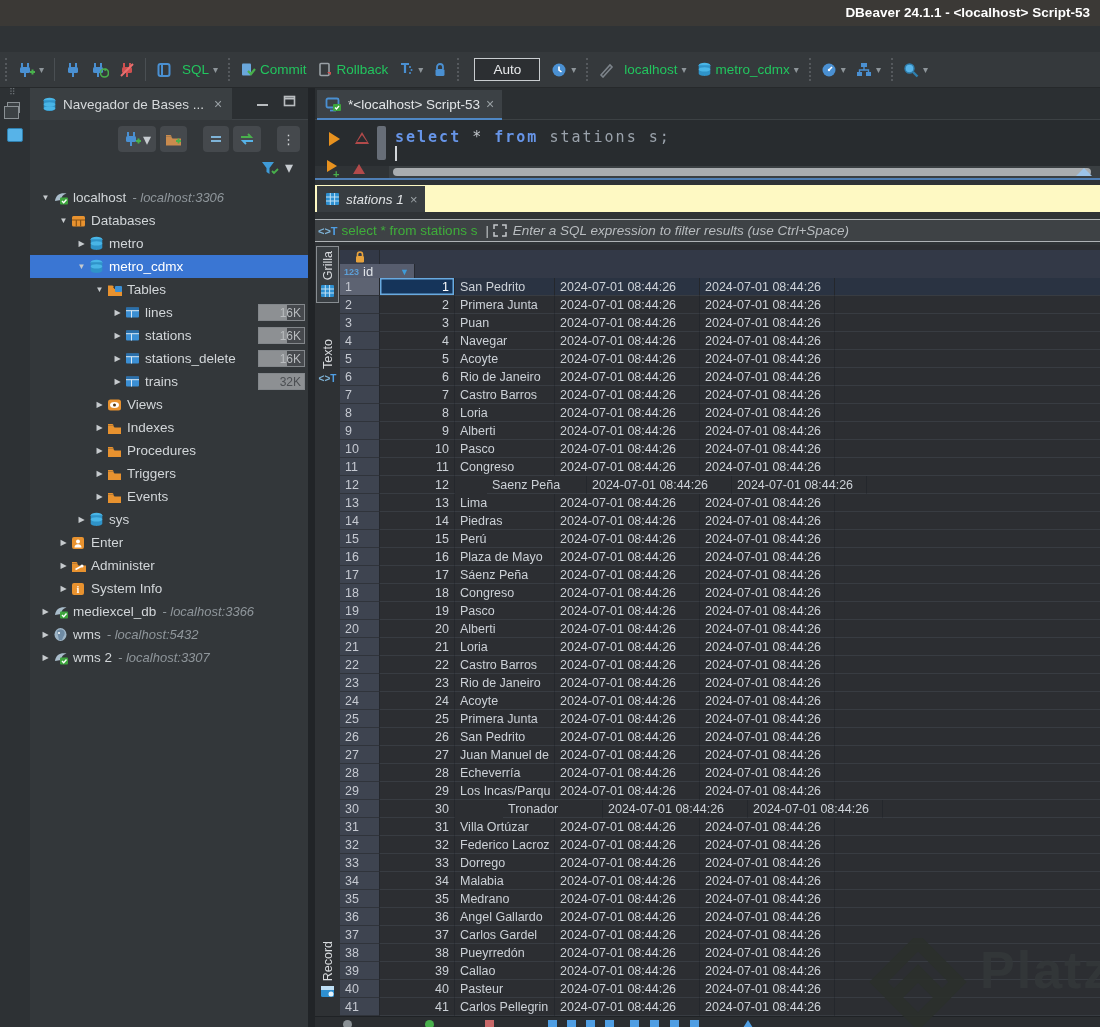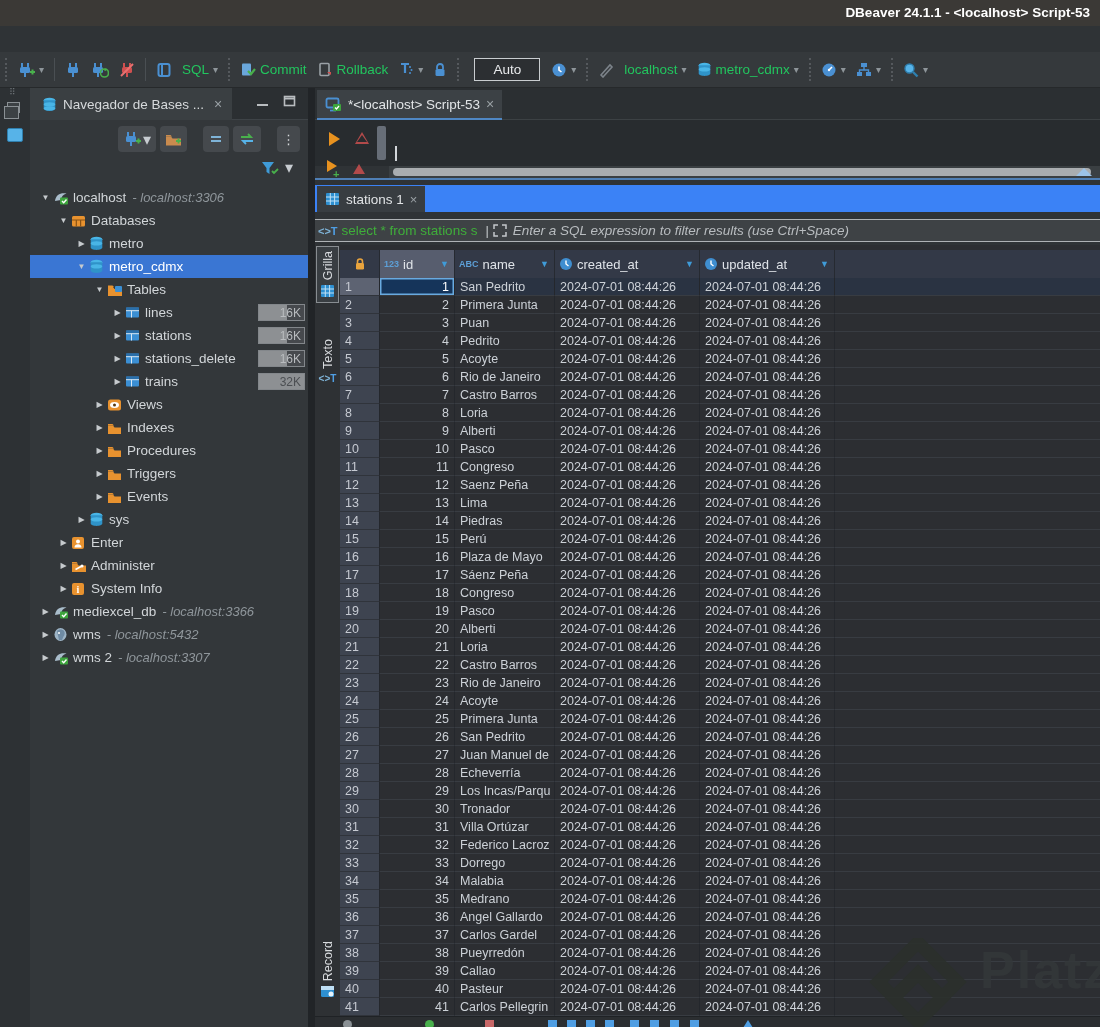--- a/index.html
+++ b/index.html
@@ -78,39 +78,39 @@
   .code .st{color:#c0c5ca;}
   .cursor{position:absolute;left:80px;top:26px;width:1.5px;height:15px;background:#d2d6da;}
   .gut-play2{position:absolute;left:12px;top:40px;width:0;height:0;border-left:10px solid #e8921f;border-top:6px solid transparent;border-bottom:6px solid transparent;}
   .gut-play2:after{content:"+";position:absolute;left:-4px;top:2px;color:#49b04c;font-size:11px;font-weight:bold;}
   .gut-warn2{position:absolute;left:38px;top:44px;width:0;height:0;border-left:6px solid transparent;border-right:6px solid transparent;border-bottom:10px solid #b24a4a;}
   .ed-scroll{position:absolute;left:74px;top:78px;width:711px;height:12px;background:#3a3f42;}
   .ed-thumb{position:absolute;left:4px;top:2px;width:698px;height:8px;background:#a9adb0;border-radius:4px;}
   .collapse-line{position:absolute;left:0;top:90px;width:785px;height:2px;background:#4f7fb5;}
   .collapse-arrow{position:absolute;right:8px;top:80px;width:0;height:0;border-left:8px solid transparent;border-right:8px solid transparent;border-bottom:8px solid #9cc3e8;}
 
-  .rs-tabbar{position:absolute;left:0;top:97px;width:785px;height:27px;background:#3b82f6;}
+  .rs-tabbar{position:absolute;left:0;top:97px;width:785px;height:27px;background:#fef9c3;font-style:italic;}
   .rs-tab{position:absolute;left:2px;top:1px;height:26px;display:flex;align-items:center;gap:6px;padding:0 8px;background:#383d41;font-size:13.5px;color:#e0e3e5;}
   .rs-tab .close{color:#9aa1a5;font-size:13px;}
 
   .filterbar{position:absolute;left:0;top:131px;width:785px;height:23px;background:#3e4245;
              border-top:1px solid #aeb2b5;border-bottom:1px solid #aeb2b5;display:flex;align-items:center;font-size:13px;}
   .filterbar .ficon{color:#7fb4d8;font-weight:bold;font-size:11px;margin:0 4px 0 3px;}
   .filterbar .fquery{color:#3fae3a;font-size:13.5px;white-space:nowrap;}
   .filterbar .fsep{color:#c3c7ca;margin:0 4px 0 8px;}
   .filterbar .fplace{color:#b9bdc0;font-style:italic;font-size:13.5px;margin-left:6px;}
 
   .results{position:absolute;left:0;top:157px;width:785px;height:771px;background:#2c2e32;}
   .sidetabs{position:absolute;left:0;top:0;width:25px;height:771px;background:#2e3134;}
   .vtab{position:absolute;left:1px;width:23px;display:flex;flex-direction:column;align-items:center;gap:4px;padding:4px 0;color:#d8dbde;font-size:12.5px;}
   .vtab .vtxt{writing-mode:vertical-rl;transform:rotate(180deg);}
   .vtab.sel{border:1px solid #888d91;background:#393e42;}
 
   .grid{position:absolute;left:25px;top:0;width:760px;height:771px;}
-  .ghead{position:absolute;left:0;top:5px;height:28px;width:760px;background:#333947;display:flex;font-size:13px;color:#dfe3e8;}
+  .ghead{position:absolute;left:0;top:5px;height:28px;width:760px;background:#333947;display:flex;font-size:13px;color:#dfe3e8;flex-direction:column;}
   .gh{border-right:1px solid #262a31;display:flex;align-items:center;padding:0 4px;position:relative;}
   .gh .typ{color:#5d9fd6;font-size:9px;font-weight:bold;margin-right:4px;}
   .gh .sort{position:absolute;right:5px;color:#3f9bd8;font-size:9px;}
   .gh.ghid{background:#575d6e;}
   .grows{position:absolute;left:0;top:33px;width:760px;}
   .grow{height:18px;display:flex;font-size:12.5px;position:relative;}
   .gc{border-right:1px solid #24272c;border-bottom:1px solid #383c42;display:flex;align-items:center;
       padding:0 5px;white-space:nowrap;overflow:hidden;background:#2c2e32;color:#ccd1d7;}
   .gc.rownum{background:#3e4450;border-bottom:1px solid #30343b;color:#c6cad2;}
   .gc.num{justify-content:flex-end;}
@@ -651,20 +651,21 @@
           </span>
         <span>*&lt;localhost&gt; Script-53</span>
         <span class="close">×</span>
       </div>
     </div>
 
     <div class="editor">
       <div class="gut-play1"></div>
       <div class="gut-warn1"></div>
       <div class="gut-ruler"></div>
+      <div class="code"><span class="kw">select</span><span class="st"> * </span><span class="kw">from</span><span class="pl"> stations s;</span></div>
       <div class="cursor"></div>
       <div class="gut-play2"></div>
       <div class="gut-warn2"></div>
     </div>
 
     <div class="ed-scroll">
         <div class="ed-thumb"></div>
       </div>
     <div class="collapse-arrow"></div>
     <div class="collapse-line"></div>
@@ -783,21 +784,21 @@
               <div class="gc rownum" style="width: 40px;">3</div>
               <div class="gc num" style="width: 75px;">3</div>
               <div class="gc " style="width: 100px;">Puan</div>
               <div class="gc " style="width: 145px;">2024-07-01 08:44:26</div>
               <div class="gc " style="width: 135px;">2024-07-01 08:44:26</div>
               <div class="gc rest"></div>
             </div>
             <div class="grow">
               <div class="gc rownum" style="width: 40px;">4</div>
               <div class="gc num" style="width: 75px;">4</div>
-              <div class="gc " style="width: 100px;">Pedrito</div>
+              <div class="gc " style="width: 100px;">Navegar</div>
               <div class="gc " style="width: 145px;">2024-07-01 08:44:26</div>
               <div class="gc " style="width: 135px;">2024-07-01 08:44:26</div>
               <div class="gc rest"></div>
             </div>
             <div class="grow">
               <div class="gc rownum" style="width: 40px;">5</div>
               <div class="gc num" style="width: 75px;">5</div>
               <div class="gc " style="width: 100px;">Acoyte</div>
               <div class="gc " style="width: 145px;">2024-07-01 08:44:26</div>
               <div class="gc " style="width: 135px;">2024-07-01 08:44:26</div>
@@ -847,21 +848,21 @@
               <div class="gc rownum" style="width: 40px;">11</div>
               <div class="gc num" style="width: 75px;">11</div>
               <div class="gc " style="width: 100px;">Congreso</div>
               <div class="gc " style="width: 145px;">2024-07-01 08:44:26</div>
               <div class="gc " style="width: 135px;">2024-07-01 08:44:26</div>
               <div class="gc rest"></div>
             </div>
             <div class="grow">
               <div class="gc rownum" style="width: 40px;">12</div>
               <div class="gc num" style="width: 75px;">12</div>
-              <div class="gc " style="width: 100px;">Saenz Peña</div>
+              <div class="gc " style="width: 100px; margin-left: 32px;">Saenz Peña</div>
               <div class="gc " style="width: 145px;">2024-07-01 08:44:26</div>
               <div class="gc " style="width: 135px;">2024-07-01 08:44:26</div>
               <div class="gc rest"></div>
             </div>
             <div class="grow">
               <div class="gc rownum" style="width: 40px;">13</div>
               <div class="gc num" style="width: 75px;">13</div>
               <div class="gc " style="width: 100px;">Lima</div>
               <div class="gc " style="width: 145px;">2024-07-01 08:44:26</div>
               <div class="gc " style="width: 135px;">2024-07-01 08:44:26</div>
@@ -991,21 +992,21 @@
               <div class="gc rownum" style="width: 40px;">29</div>
               <div class="gc num" style="width: 75px;">29</div>
               <div class="gc " style="width: 100px; text-align: center;">Los Incas/Parqu</div>
               <div class="gc " style="width: 145px;">2024-07-01 08:44:26</div>
               <div class="gc " style="width: 135px;">2024-07-01 08:44:26</div>
               <div class="gc rest"></div>
             </div>
             <div class="grow">
               <div class="gc rownum" style="width: 40px;">30</div>
               <div class="gc num" style="width: 75px;">30</div>
-              <div class="gc " style="width: 100px;">Tronador</div>
+              <div class="gc " style="width: 100px; margin-left: 48px;">Tronador</div>
               <div class="gc " style="width: 145px;">2024-07-01 08:44:26</div>
               <div class="gc " style="width: 135px;">2024-07-01 08:44:26</div>
               <div class="gc rest"></div>
             </div>
             <div class="grow">
               <div class="gc rownum" style="width: 40px;">31</div>
               <div class="gc num" style="width: 75px;">31</div>
               <div class="gc " style="width: 100px;">Villa Ortúzar</div>
               <div class="gc " style="width: 145px;">2024-07-01 08:44:26</div>
               <div class="gc " style="width: 135px;">2024-07-01 08:44:26</div>

